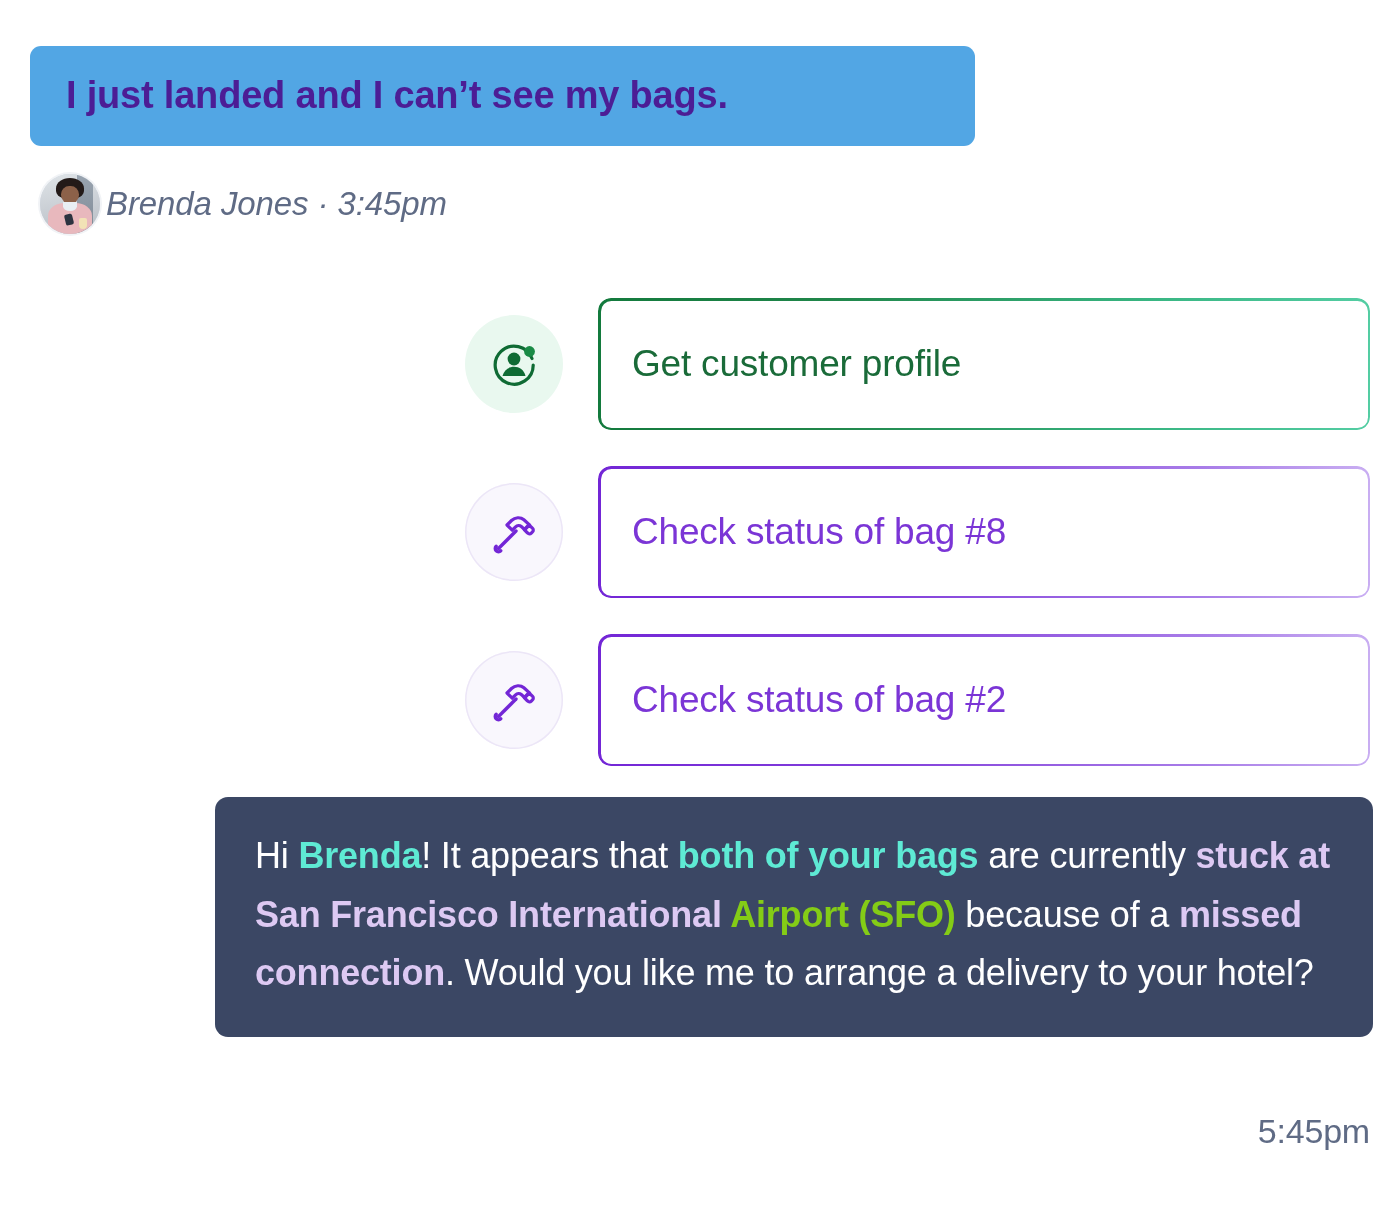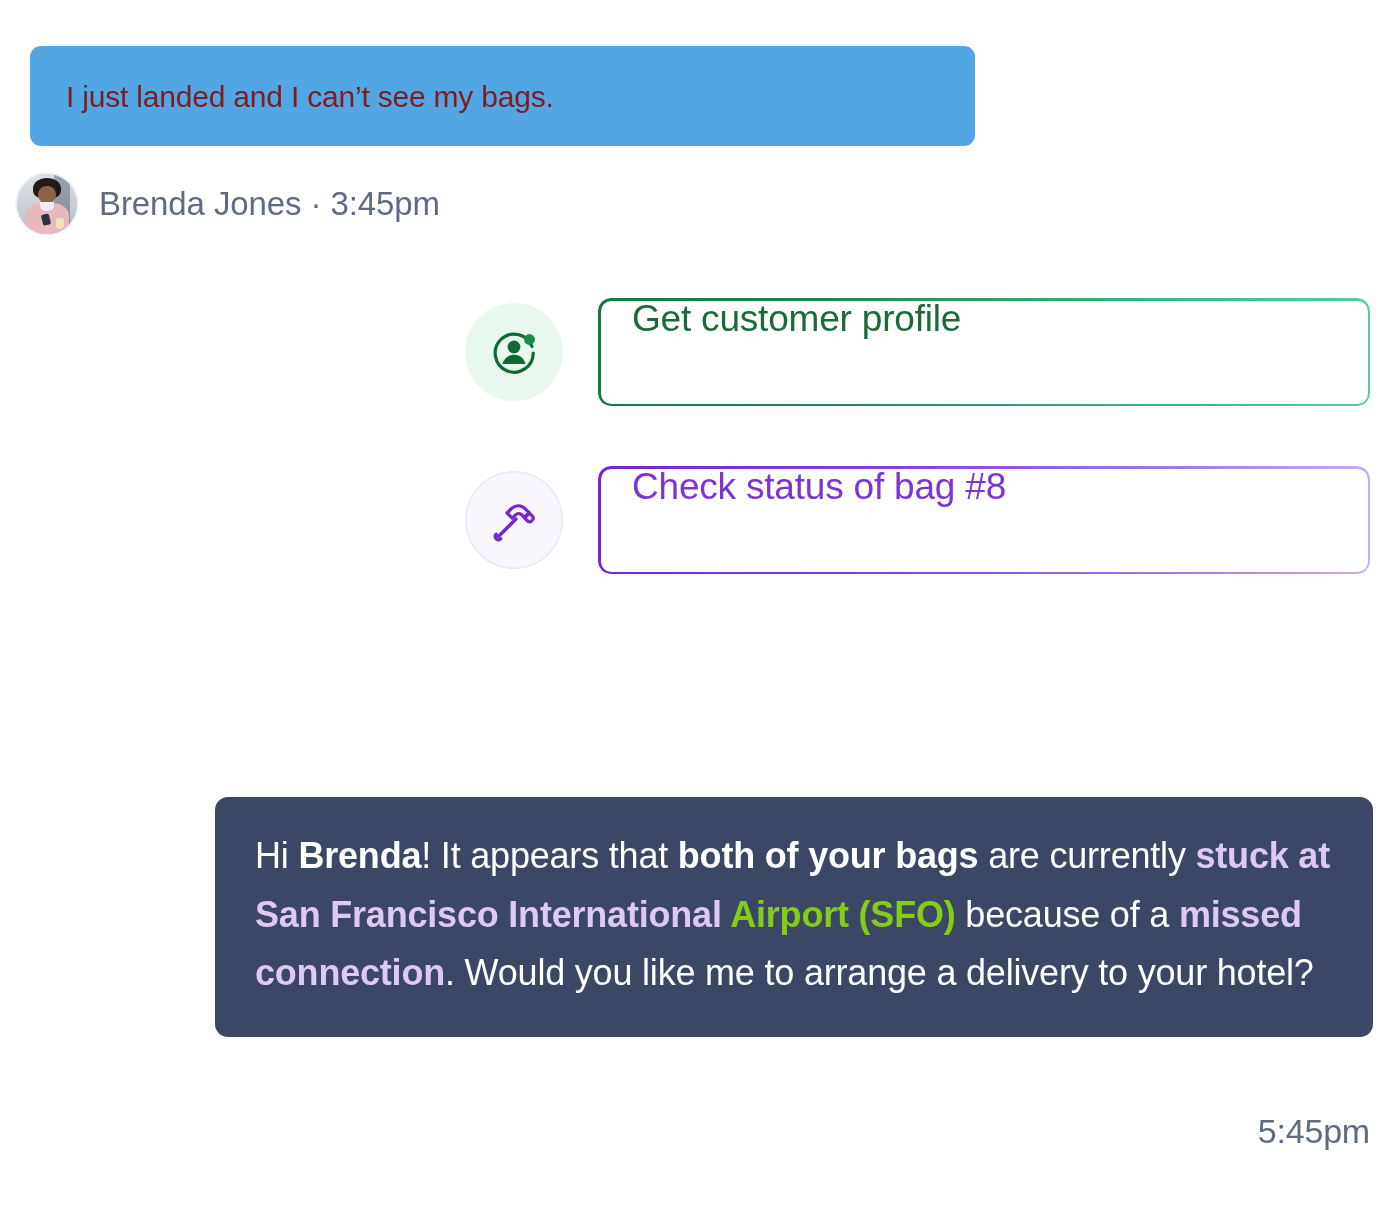--- a/index.html
+++ b/index.html
@@ -22,35 +22,36 @@
     position: absolute;
     left: 30px; top: 46px;
     width: 945px; height: 100px;
     background: #52a6e4;
     border-radius: 11px;
     display: flex;
     align-items: center;
     padding: 0 36px;
   }
   .user-bubble-text {
-    color: #7f1d1d;
-    font-size: 30px;
-    font-weight: 400;
+    color: #4c1d95;
+    font-size: 38px;
+    font-weight: 700;
     letter-spacing: -0.2px;
     line-height: 1.1;
     white-space: nowrap;
   }
 
   
   .sender-row {
     position: absolute;
-    left: 17px; top: 174px;
-    display: flex;
-    align-items: center;
-    gap: 22px;
+    left: 40px; top: 174px;
+    display: flex;
+    align-items: center;
+    gap: 6px;
+    font-style: italic;
   }
   .avatar {
     width: 60px; height: 60px;
     border-radius: 50%;
     overflow: hidden;
     position: relative;
     background: #cfd7e3;
     box-shadow: 0 0 0 2px #f1f3f6;
     flex: none;
   }
@@ -127,24 +128,25 @@
     flex: none;
   }
   .icon-circle.green { background: #e9f8ef; }
   .icon-circle.purple {
     background: #f9f7fd;
     box-shadow: inset 0 0 0 1.5px #ece6f7;
   }
 
   .action-pill {
     width: 772px;
-    height: 108px;
+    height: 132px;
     border-radius: 13px;
     background: #ffffff;
     display: flex;
+    align-items: center;
     padding: 0 34px;
     position: relative;
   }
   .action-pill::before {
     content: "";
     position: absolute;
     inset: 0;
     border-radius: 13px;
     padding: 2.5px;
     -webkit-mask: linear-gradient(#000 0 0) content-box, linear-gradient(#000 0 0);
@@ -178,21 +180,21 @@
     background: #3b4764;
     padding: 30px 40px 34px 40px;
   }
   .assistant-text {
     color: #ffffff;
     font-size: 36px;
     line-height: 1.63;
     font-weight: 400;
     letter-spacing: -0.2px;
   }
-  .hl-green { color: #ffffff; font-weight: 700; }
+  .hl-green { color: #5eead4; font-weight: 700; }
   .hl-purple { color: #ddc9f3; font-weight: 700; }
   .hl-white { color: #84cc16; font-weight: 700; }
 
   
   .footer-time {
     position: absolute;
     right: 28px;
     top: 1112px;
     color: #5f6b85;
     font-size: 34px;
@@ -244,20 +246,33 @@
         <path d="M7.2 39.2a3.2 3.2 0 0 0 4.6 4.6" stroke="#7326d6" stroke-width="3.4" stroke-linecap="round" fill="none"></path>
         <path d="M22.5 13.5c3.6-3.4 9-3.7 12.4-.7l5.6 5.1-4.6 4.8-3.6-3.2c-1.7-1.5-4.1-1.3-5.7.3l-3.4 3.4-5.2-5.2z" stroke="#7326d6" stroke-width="3.2" stroke-linejoin="round" fill="none"></path>
         <path d="M35.2 22.6l4.6-4.8 3.6 3.3a2.6 2.6 0 0 1 .1 3.8l-1.2 1.2a2.6 2.6 0 0 1-3.7-.1z" stroke="#7326d6" stroke-width="3.2" stroke-linejoin="round" fill="none"></path>
       </svg>
     </span>
     <div class="action-pill purple">
       <span class="pill-label purple">Check status of bag #8</span>
     </div>
   </div>
 
+  <div class="action-row r3">
+    <span class="icon-circle purple">
+      <svg width="50" height="50" viewBox="0 0 50 50" fill="none">
+        <path d="M9.5 41.5 27 24" stroke="#7326d6" stroke-width="3.4" stroke-linecap="round"></path>
+        <path d="M7.2 39.2a3.2 3.2 0 0 0 4.6 4.6" stroke="#7326d6" stroke-width="3.4" stroke-linecap="round" fill="none"></path>
+        <path d="M22.5 13.5c3.6-3.4 9-3.7 12.4-.7l5.6 5.1-4.6 4.8-3.6-3.2c-1.7-1.5-4.1-1.3-5.7.3l-3.4 3.4-5.2-5.2z" stroke="#7326d6" stroke-width="3.2" stroke-linejoin="round" fill="none"></path>
+        <path d="M35.2 22.6l4.6-4.8 3.6 3.3a2.6 2.6 0 0 1 .1 3.8l-1.2 1.2a2.6 2.6 0 0 1-3.7-.1z" stroke="#7326d6" stroke-width="3.2" stroke-linejoin="round" fill="none"></path>
+      </svg>
+    </span>
+    <div class="action-pill purple">
+      <span class="pill-label purple">Check status of bag #2</span>
+    </div>
+  </div>
 
   <div class="assistant-bubble">
     <div class="assistant-text"><span>Hi </span><span class="hl-green">Brenda</span><span>! It appears that </span><span class="hl-green">both of your bags</span><span> are currently </span><span class="hl-purple">stuck at San Francisco International </span><span class="hl-white">Airport (SFO)</span><span> because of a </span><span class="hl-purple">missed connection</span><span>. Would you like me to arrange a delivery to your hotel?</span></div>
   </div>
 
   <div class="footer-time">5:45pm</div>
 
 </div>
 
 </body></html>

